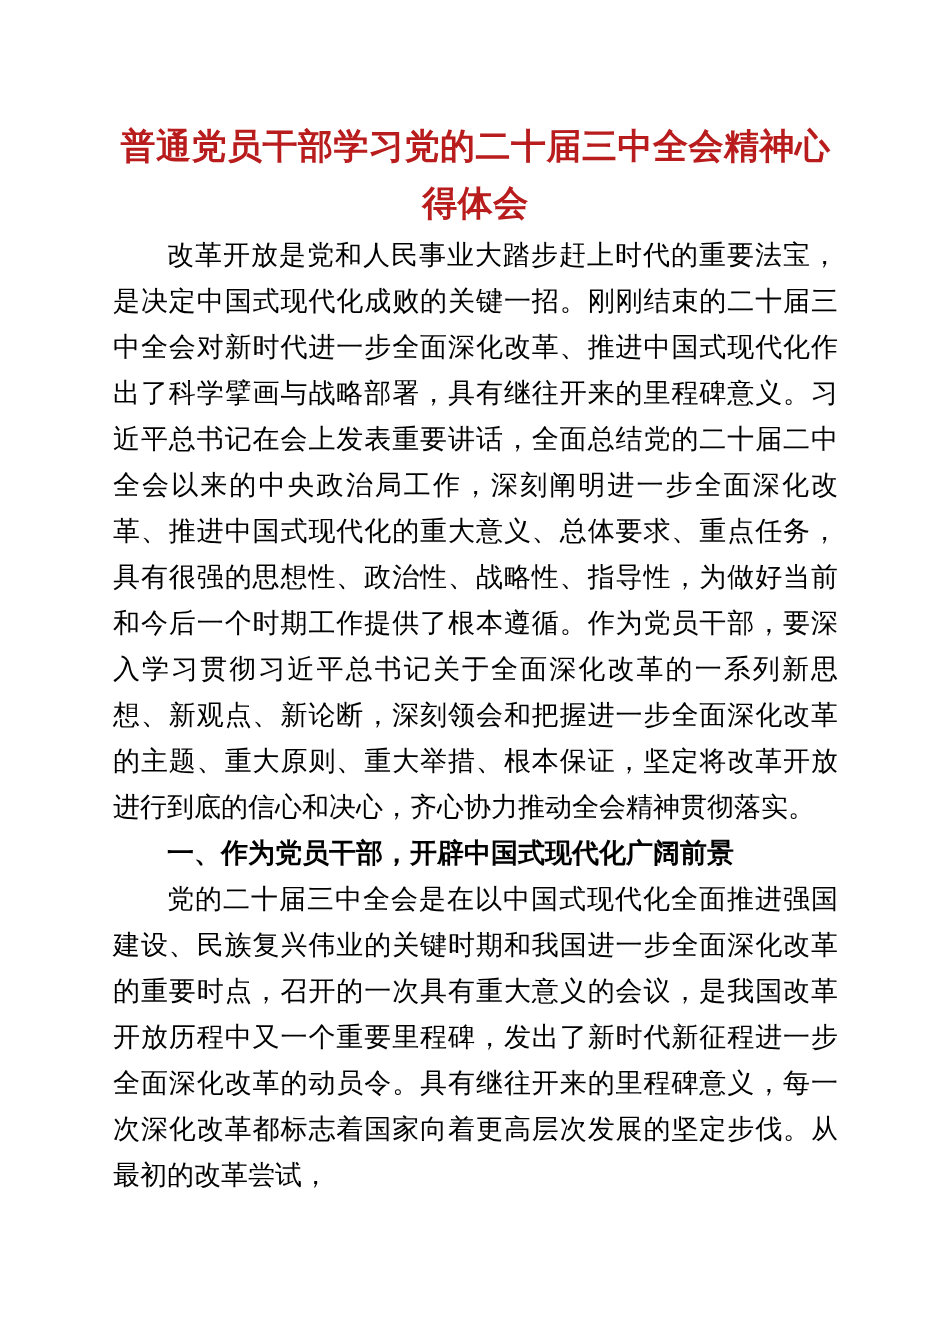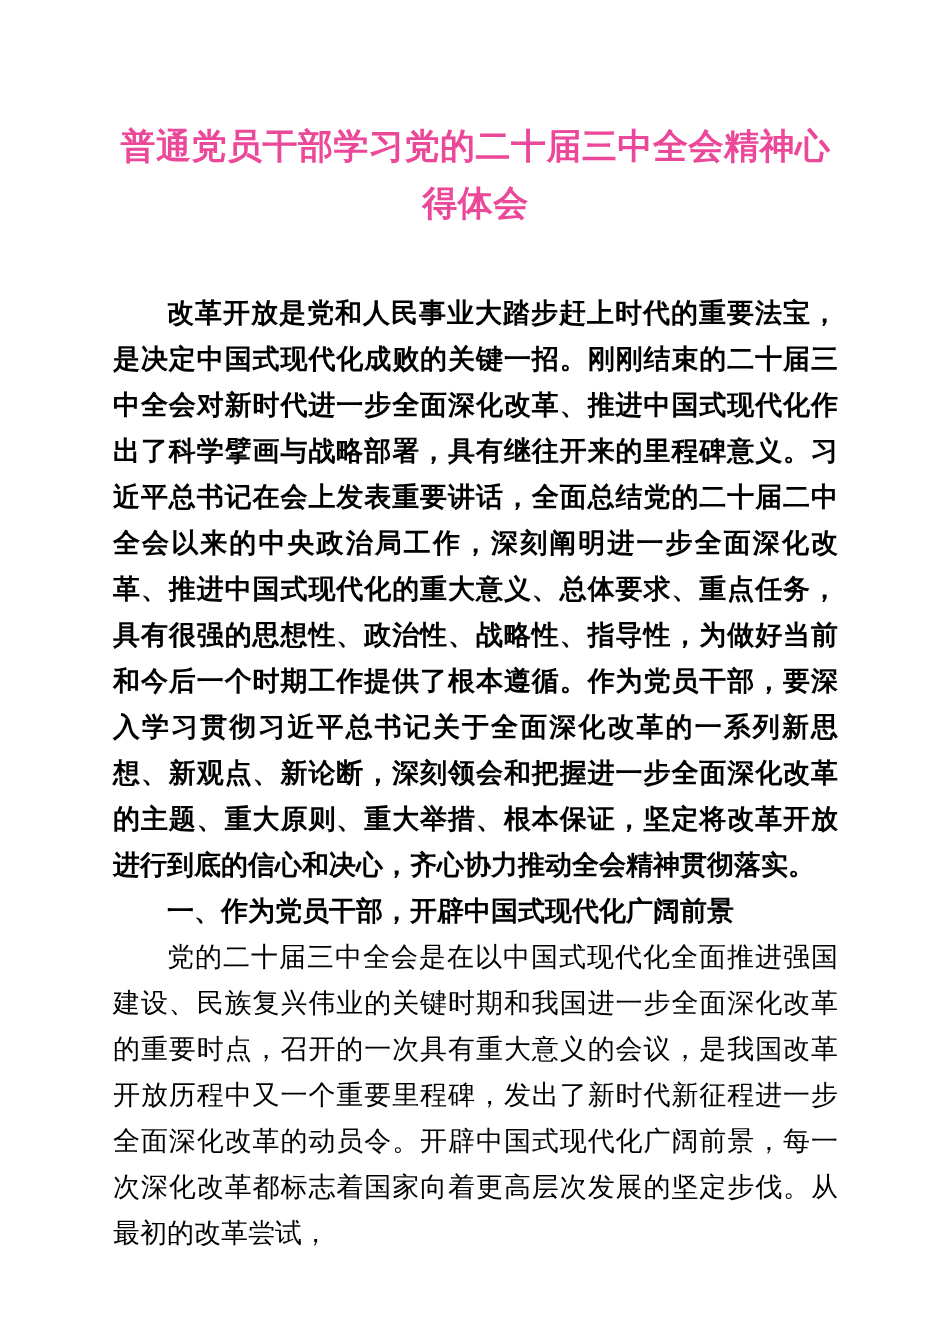--- a/index.html
+++ b/index.html
@@ -22,52 +22,50 @@
     width: 725px;
   }
   .doc-title {
     margin: 118px 0 0 0;
     font-family: "Liberation Serif", "DejaVu Serif", serif;
     font-weight: bold;
     font-size: 35px;
     line-height: 57px;
     text-align: center;
     letter-spacing: 0.5px;
-    color: #ec4899;
+    color: #b91c1c;
   }
   .body-para {
     margin: 0;
     font-family: "Liberation Serif", "DejaVu Serif", serif;
     font-weight: normal;
     font-size: 27px;
     line-height: 46px;
     text-align: justify;
     text-justify: inter-character;
     text-indent: 2em;
     word-break: break-all;
     color: #000000;
   }
   .body-para.first {
-    margin-top: 58px;
-    font-weight: bold;
   }
   .section-heading {
     margin: 0;
     font-family: "Liberation Sans", "DejaVu Sans", sans-serif;
     font-weight: bold;
     font-size: 27px;
     line-height: 46px;
     text-indent: 2em;
     word-break: break-all;
     color: #000000;
   }
 </style>
 </head>
 <body>
 
 <div class="page">
   <div class="content">
     <h1 class="doc-title">普通党员干部学习党的二十届三中全会精神心得体会</h1>
     <p class="body-para first">改革开放是党和人民事业大踏步赶上时代的重要法宝，是决定中国式现代化成败的关键一招。刚刚结束的二十届三中全会对新时代进一步全面深化改革、推进中国式现代化作出了科学擘画与战略部署，具有继往开来的里程碑意义。习近平总书记在会上发表重要讲话，全面总结党的二十届二中全会以来的中央政治局工作，深刻阐明进一步全面深化改革、推进中国式现代化的重大意义、总体要求、重点任务，具有很强的思想性、政治性、战略性、指导性，为做好当前和今后一个时期工作提供了根本遵循。作为党员干部，要深入学习贯彻习近平总书记关于全面深化改革的一系列新思想、新观点、新论断，深刻领会和把握进一步全面深化改革的主题、重大原则、重大举措、根本保证，坚定将改革开放进行到底的信心和决心，齐心协力推动全会精神贯彻落实。</p>
     <h2 class="section-heading">一、作为党员干部，开辟中国式现代化广阔前景</h2>
-    <p class="body-para">党的二十届三中全会是在以中国式现代化全面推进强国建设、民族复兴伟业的关键时期和我国进一步全面深化改革的重要时点，召开的一次具有重大意义的会议，是我国改革开放历程中又一个重要里程碑，发出了新时代新征程进一步全面深化改革的动员令。开辟中国式现代化广阔前景，每一次深化改革都标志着国家向着更高层次发展的坚定步伐。从最初的改革尝试，</p>
+    <p class="body-para">党的二十届三中全会是在以中国式现代化全面推进强国建设、民族复兴伟业的关键时期和我国进一步全面深化改革的重要时点，召开的一次具有重大意义的会议，是我国改革开放历程中又一个重要里程碑，发出了新时代新征程进一步全面深化改革的动员令。具有继往开来的里程碑意义，每一次深化改革都标志着国家向着更高层次发展的坚定步伐。从最初的改革尝试，</p>
   </div>
 </div>
 
 </body></html>

